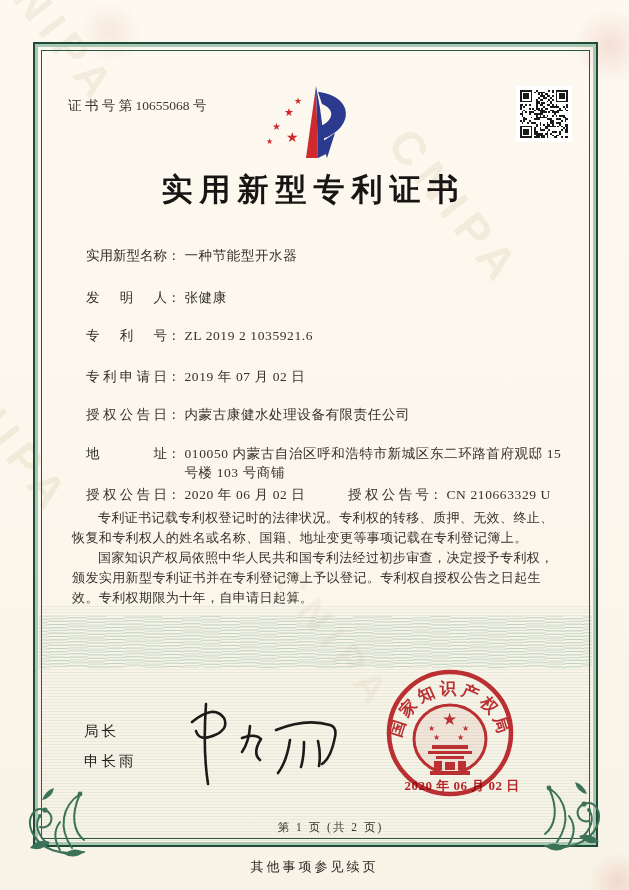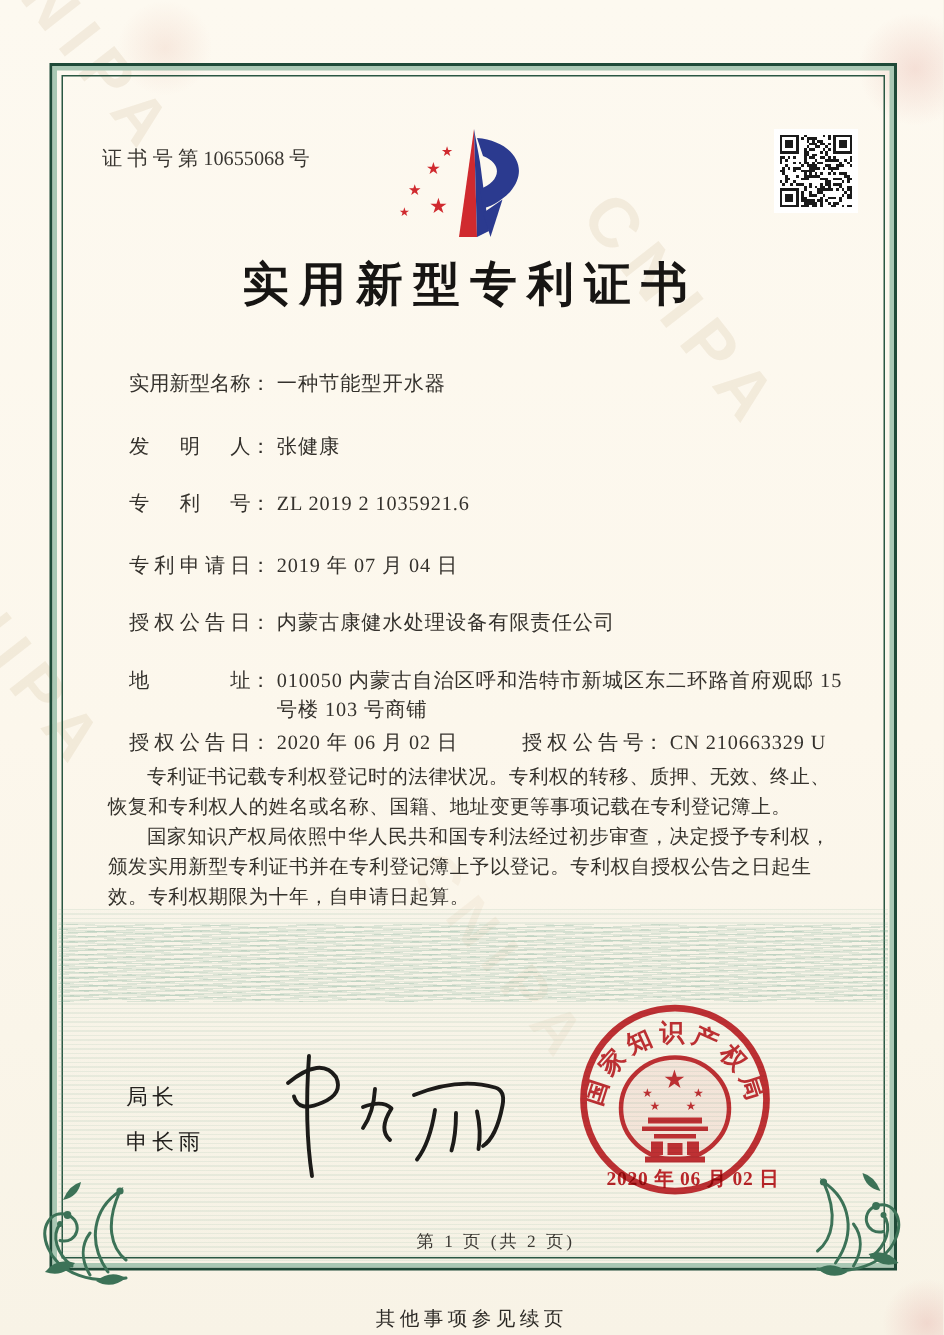--- a/index.html
+++ b/index.html
@@ -60,21 +60,21 @@
      font-size:14.5px;letter-spacing:3px;color:#23211e;font-weight:500;}
   .sig-hand{position:absolute;left:178px;top:696px;width:165px;height:92px;}
   
   .seal{position:absolute;left:384px;top:667px;width:132px;height:132px;mix-blend-mode:multiply;opacity:0.95;}
   .seal-date{position:absolute;left:396px;top:777px;width:132px;text-align:center;color:#c2272d;
      font-size:13px;letter-spacing:0.5px;font-weight:600;mix-blend-mode:multiply;}
   
   .page-info{position:absolute;left:50px;top:820px;width:561px;text-align:center;
      font-size:11.5px;letter-spacing:2px;color:#3a3732;}
   .footer-note{position:absolute;left:0;top:858px;width:629px;text-align:center;
-     font-size:13px;letter-spacing:3px;color:#2c2a26;margin-top:12px;}
+     font-size:13px;letter-spacing:3px;color:#2c2a26;}
   
   .corner{position:absolute;width:78px;height:104px;}
   .corner.bl{left:18px;top:756px;}
   .corner.br{left:533px;top:750px;transform:scaleX(-1);}
 </style>
 </head>
 <body>
 
 <div class="page">
 
@@ -408,21 +408,21 @@
       <span class="f-value">张健康</span>
   </div>
   <div class="row" style="top:326px">
     <span class="f-label">专利号</span>
       <span class="f-colon">：</span>
       <span class="f-value">ZL 2019 2 1035921.6</span>
   </div>
   <div class="row" style="top:367px">
     <span class="f-label">专利申请日</span>
       <span class="f-colon">：</span>
-      <span class="f-value">2019 年 07 月 04 日</span>
+      <span class="f-value">2019 年 07 月 02 日</span>
   </div>
   <div class="row" style="top:405px">
     <span class="f-label">授权公告日</span>
       <span class="f-colon">：</span>
       <span class="f-value">内蒙古康健水处理设备有限责任公司</span>
   </div>
   <div class="row addr" style="top:444px">
     <span class="f-label">地址</span>
       <span class="f-colon">：</span>
       <span class="f-value">010050 内蒙古自治区呼和浩特市新城区东二环路首府观邸 15 号楼 103 号商铺</span>

